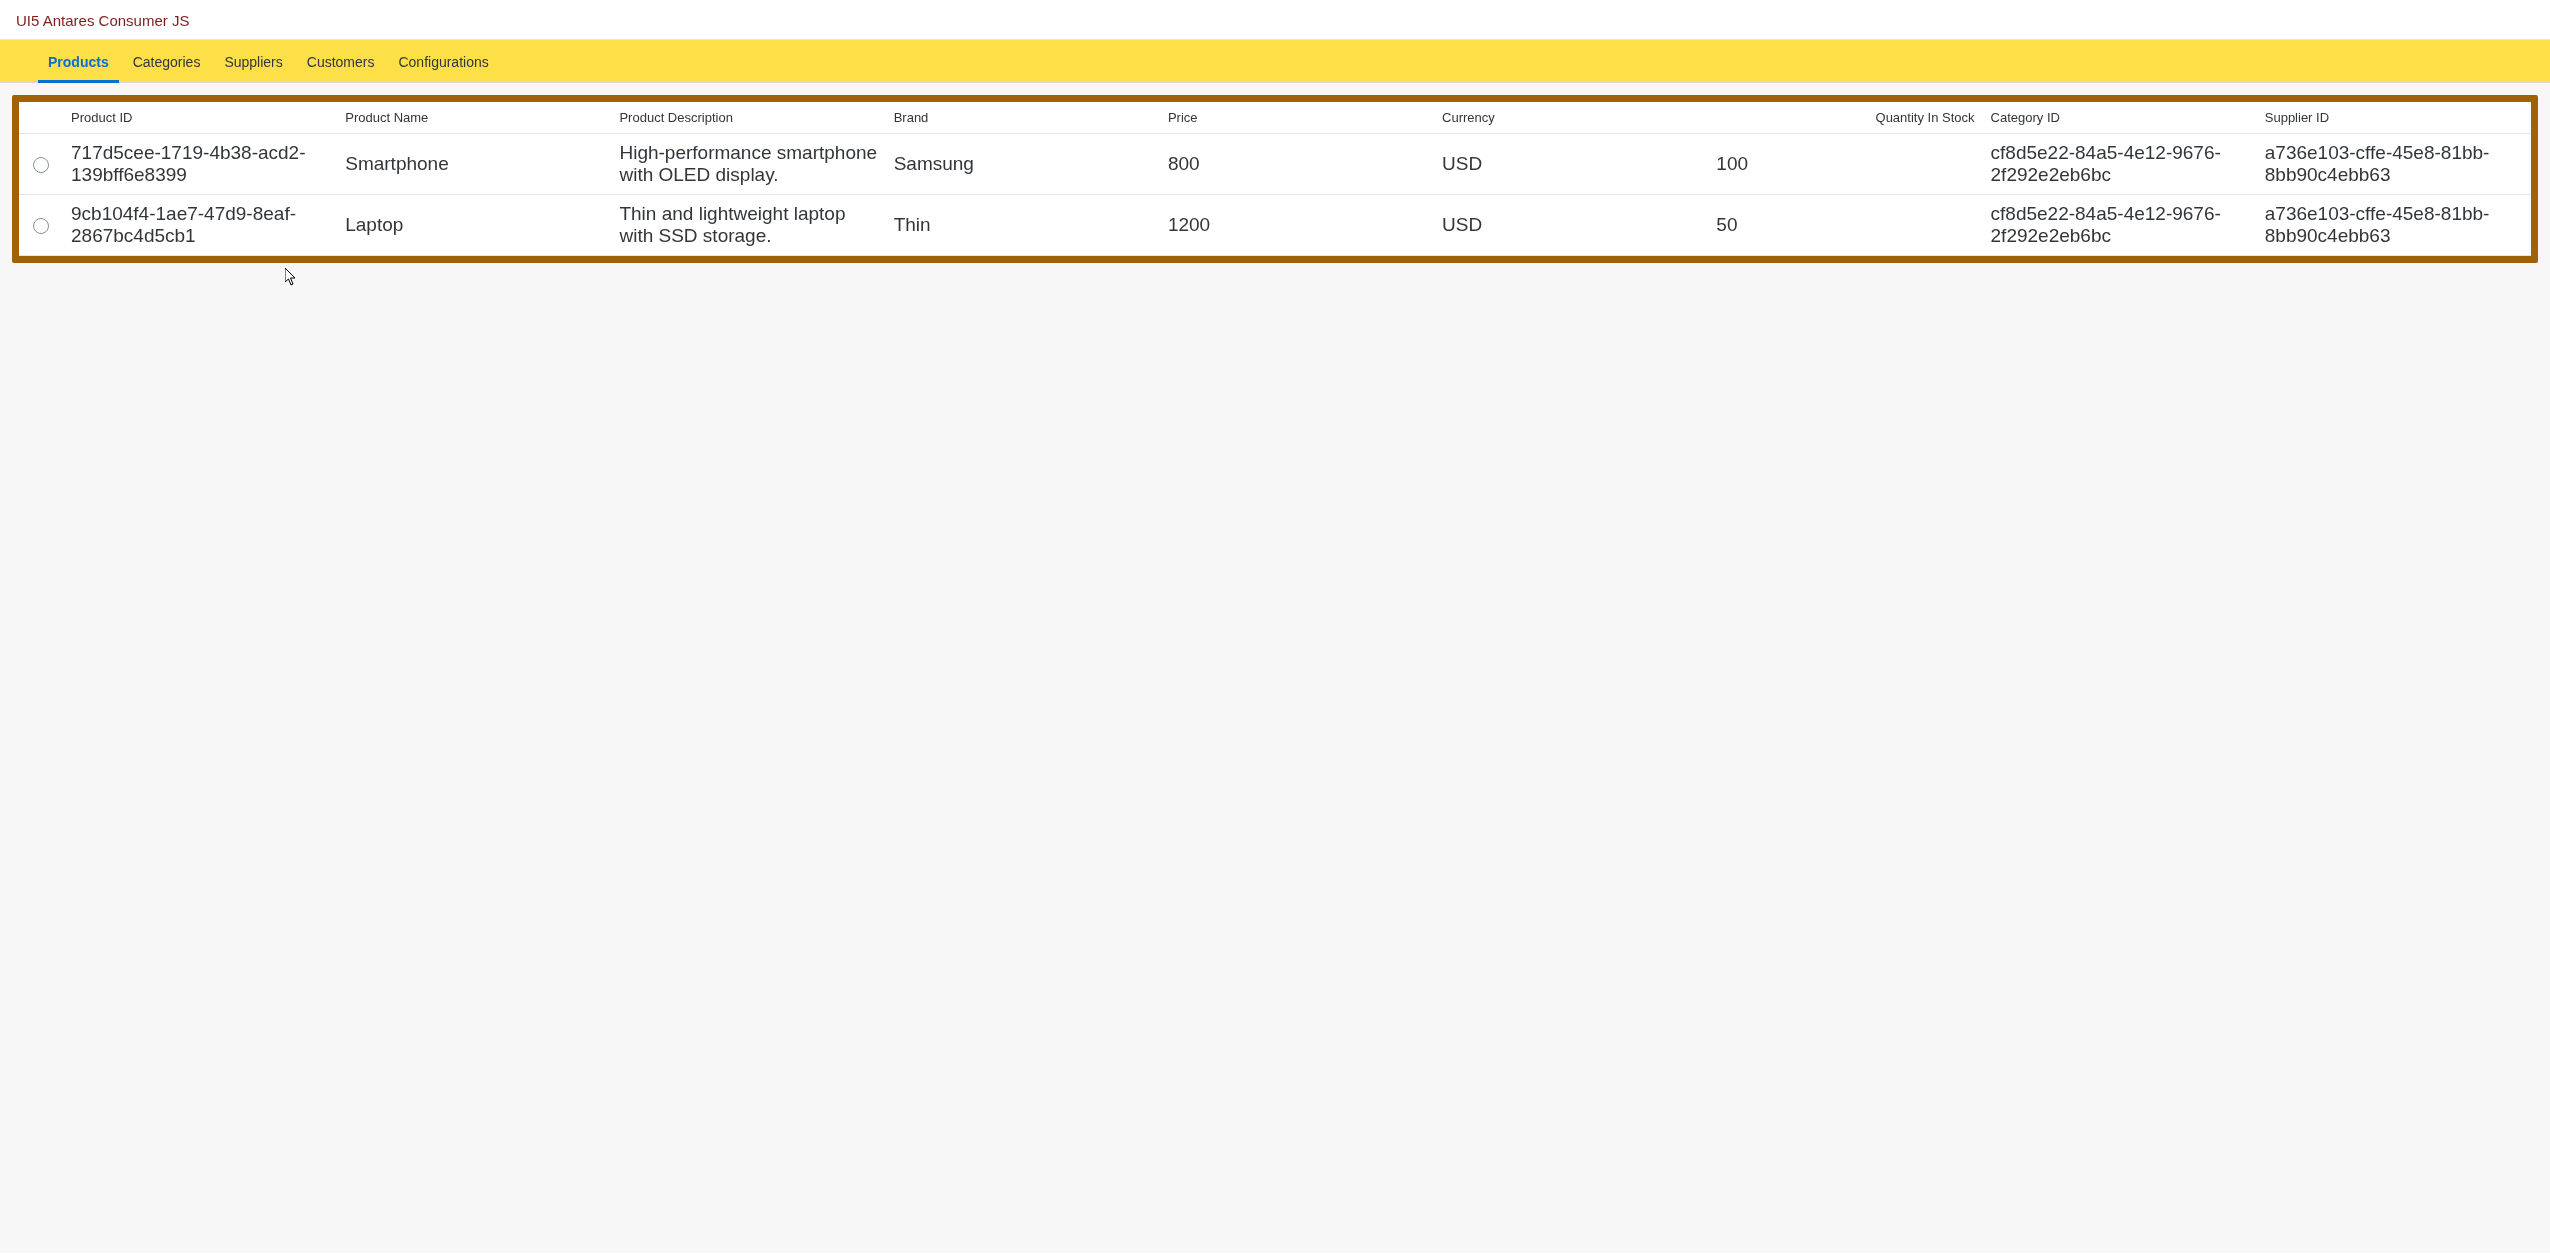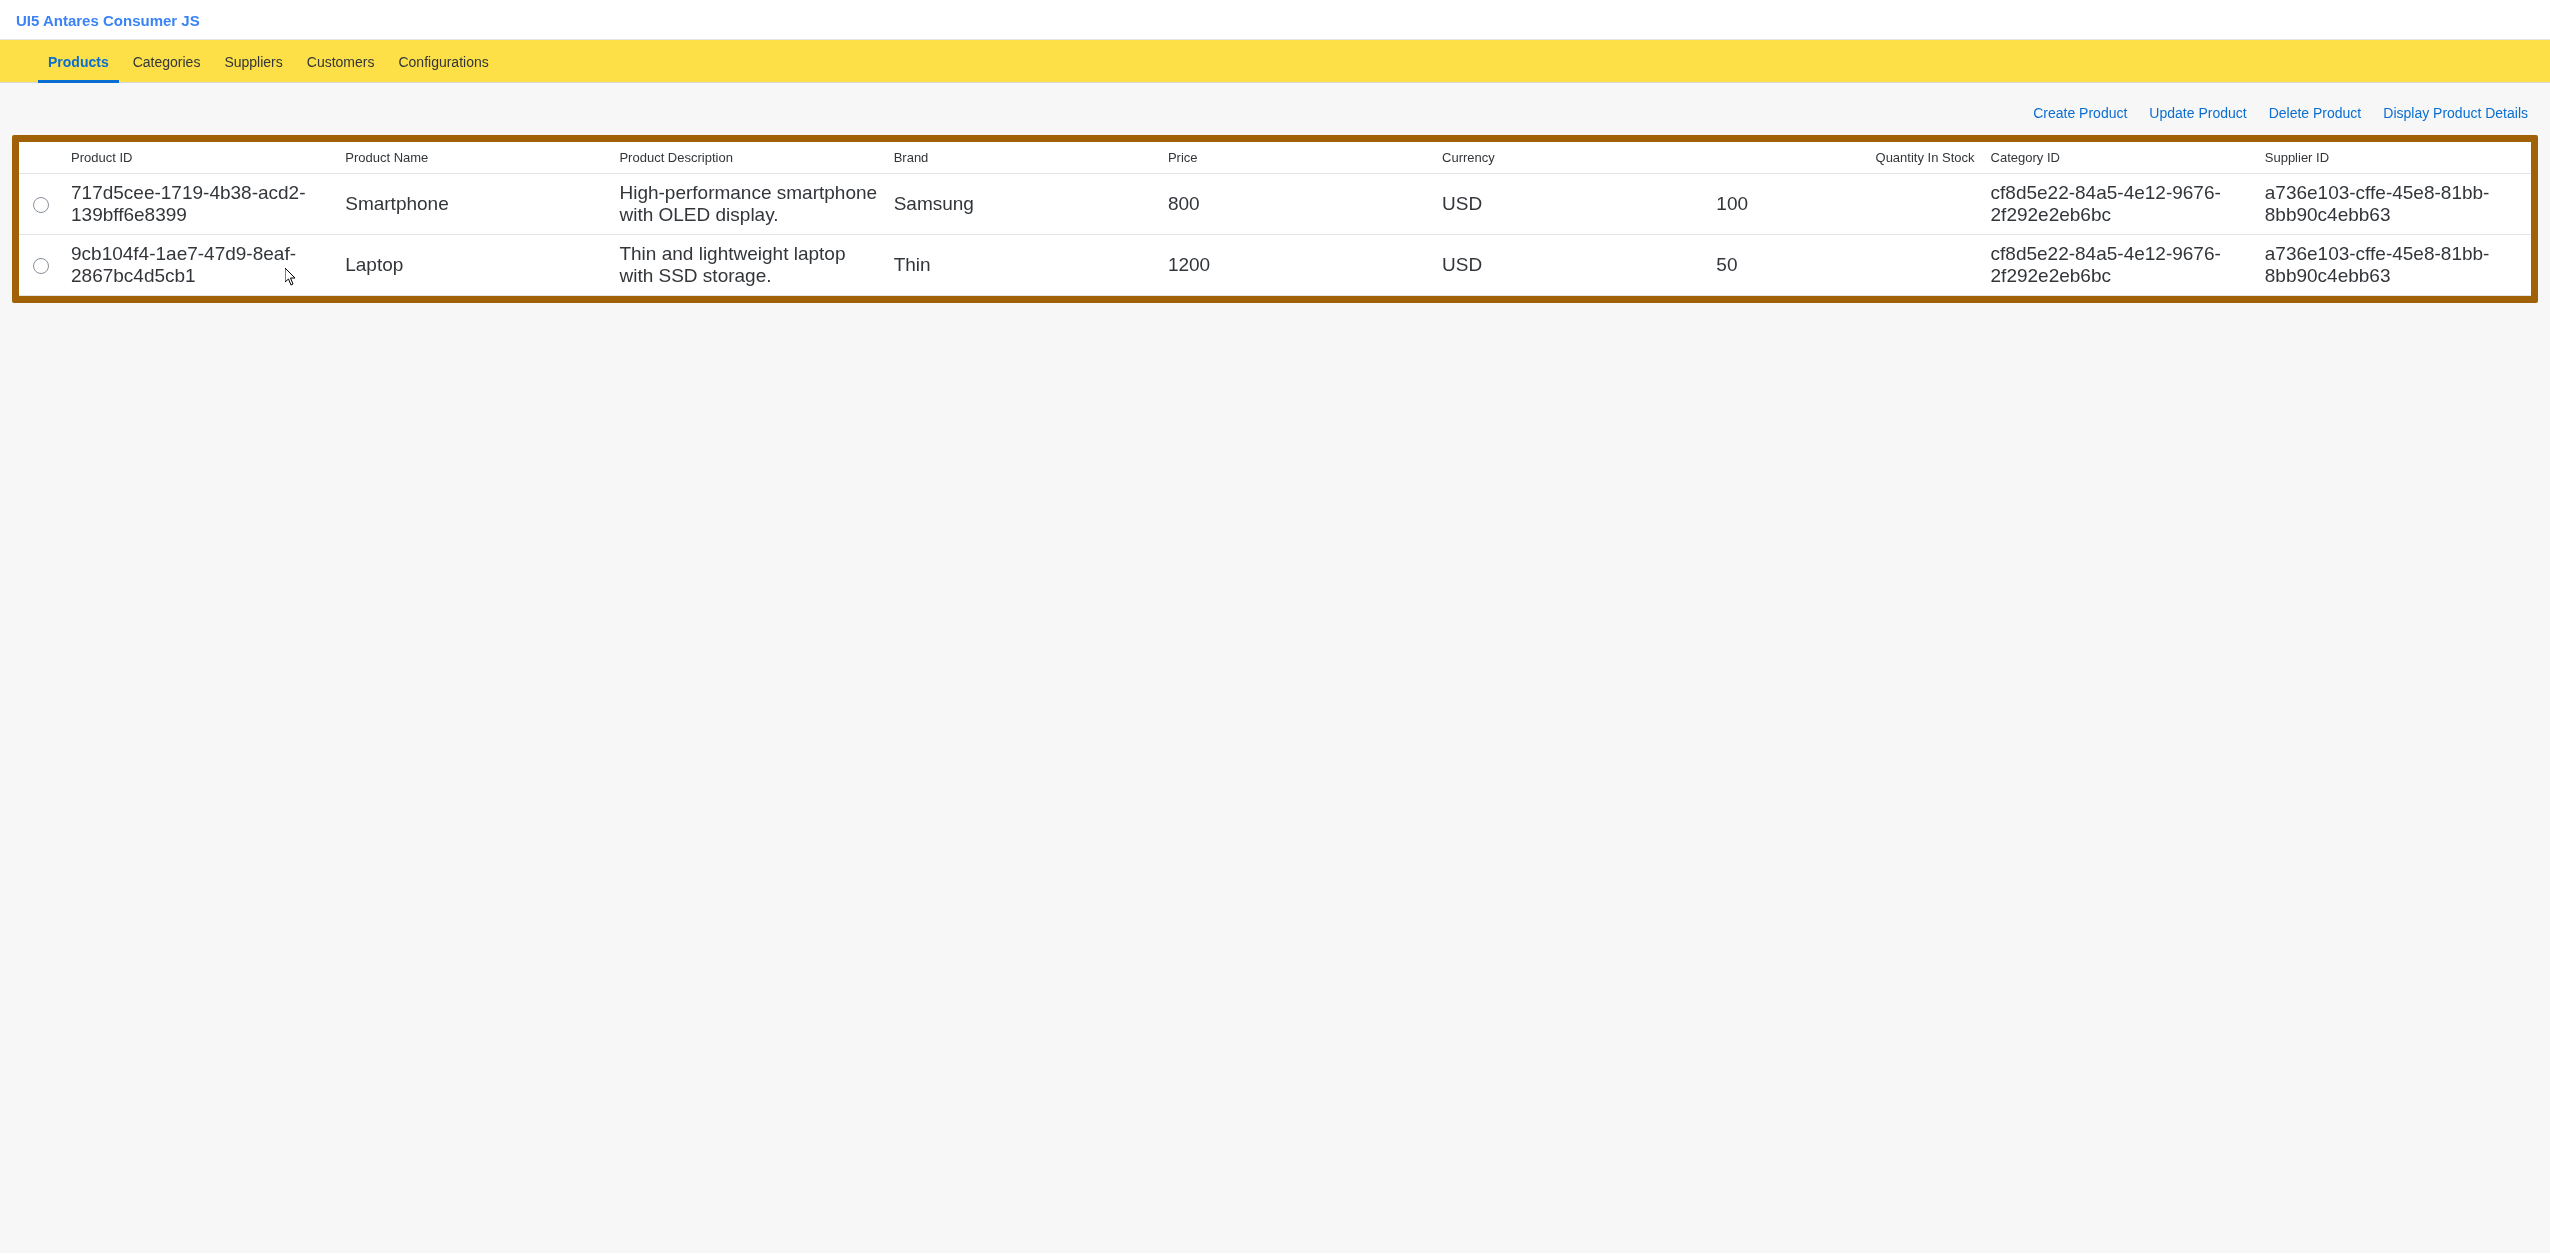--- a/index.html
+++ b/index.html
@@ -7,23 +7,23 @@
   font-family: "72", Arial, Helvetica, sans-serif;
   font-size: 14px;
   color: #32363a;
   background: #fff;
 }
 .header {
   padding: 12px 16px 10px 16px;
   border-bottom: 1px solid #e5e5e5;
 }
 .header-title {
-  font-weight: 700;
+  font-weight: 400;
   font-size: 15px;
-  color: #3b82f6;
+  color: #7f1d1d;
 }
 .tabs-bar {
   display: flex;
   border-bottom: 1px solid #d9d9d9;
   padding: 0 36px;
   background: #fde047;
 }
 .tab {
   padding: 14px 12px 12px 12px;
   cursor: pointer;
@@ -124,26 +124,20 @@
 <div class="tabs-bar">
   <div class="tab active">Products</div>
   <div class="tab">Categories</div>
   <div class="tab">Suppliers</div>
   <div class="tab">Customers</div>
   <div class="tab">Configurations</div>
 </div>
 
 <div class="content">
 
-  <div class="toolbar">
-    <button class="toolbar-btn">Create Product</button>
-    <button class="toolbar-btn">Update Product</button>
-    <button class="toolbar-btn">Delete Product</button>
-    <button class="toolbar-btn">Display Product Details</button>
-  </div>
 
   <div class="table-wrapper">
     <table>
       <thead>
         <tr>
           <th class="radio-cell"></th>
           <th class="col-product-id">Product ID</th>
           <th class="col-name">Product Name</th>
           <th class="col-desc">Product Description</th>
           <th class="col-brand">Brand</th>

